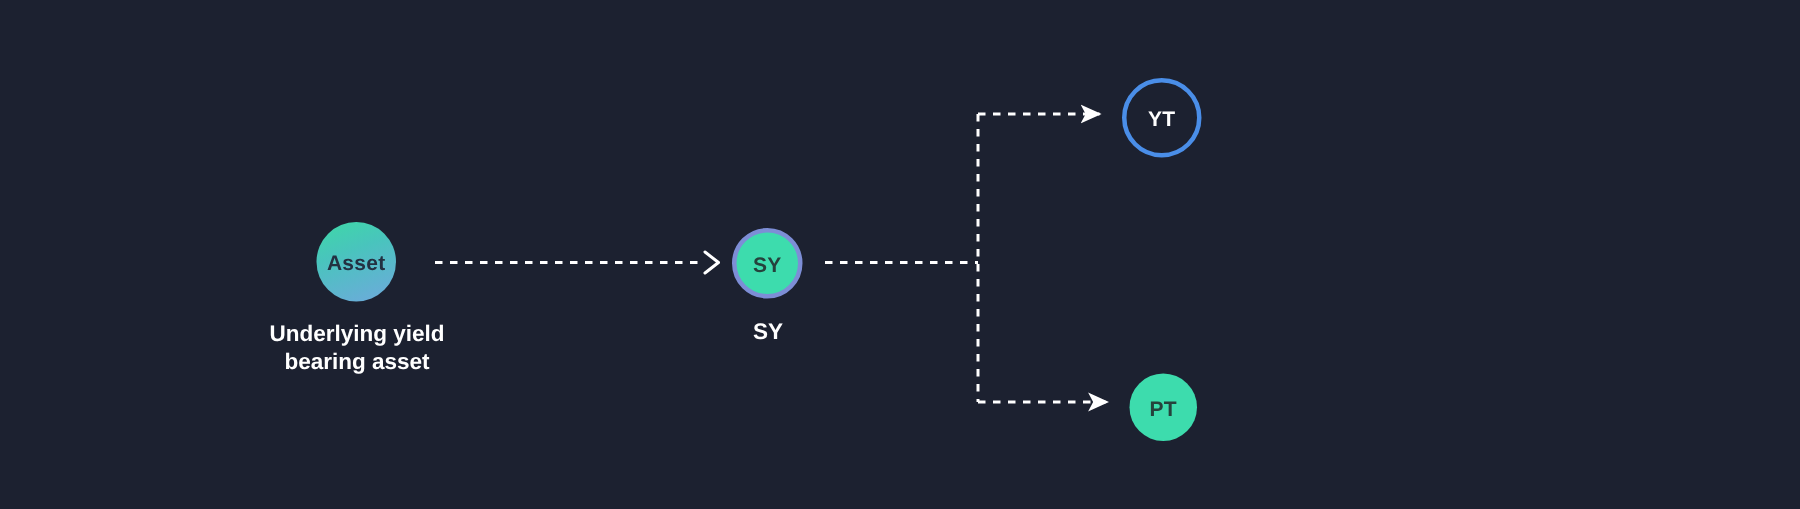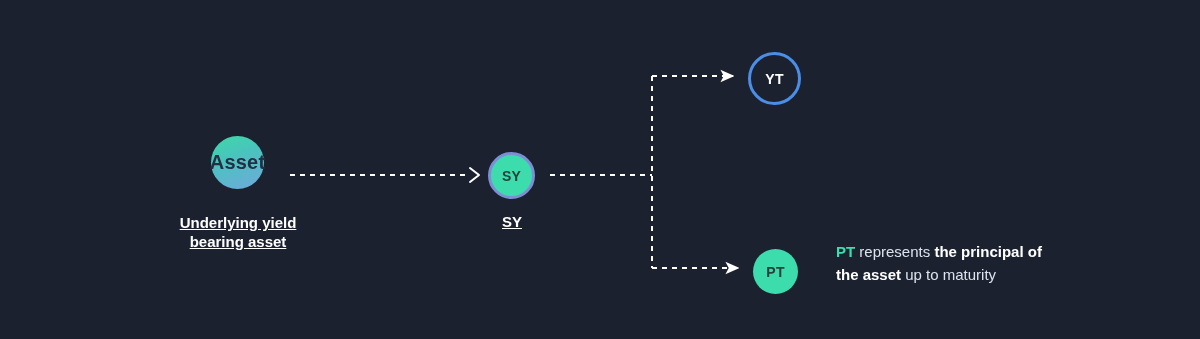--- a/index.html
+++ b/index.html
@@ -38,26 +38,26 @@
     display: flex;
     align-items: center;
     justify-content: center;
     font-weight: bold;
     letter-spacing: 0.2px;
   }
 
   
   .node-asset {
     left: 211px;
-    top: 136px;
+    top: 148px;
     width: 53px;
     height: 53px;
     background: linear-gradient(160deg, #3ed9a6 0%, #49c4bd 38%, #6fa9dd 100%);
     color: #233041;
-    font-size: 20px;
+    font-size: 14px;
   }
 
   
   .node-sy {
     left: 488px;
     top: 152px;
     width: 47px;
     height: 47px;
     background: #3ddcad;
     color: #25423c;
@@ -90,21 +90,20 @@
 
   
   .caption {
     position: absolute;
     text-align: center;
     color: #ffffff;
     font-weight: bold;
     font-size: 15px;
     line-height: 19px;
     white-space: pre-line;
-    text-decoration: underline;
   }
   .caption-asset {
     left: 147px;
     top: 213px;
     width: 182px;
   }
   .caption-sy {
     left: 472px;
     top: 212px;
     width: 80px;
@@ -170,15 +169,14 @@
 
   <div class="node node-yt">
     <span>YT</span>
   </div>
 
   <div class="node node-pt">
     <span>PT</span>
   </div>
 
 
-  <div class="desc desc-pt"><span class="tag tag-pt">PT</span><span class="plain"> represents </span><span class="em">the principal of the asset</span><span class="plain"> up to maturity</span></div>
 
 </div>
 
 </body></html>

